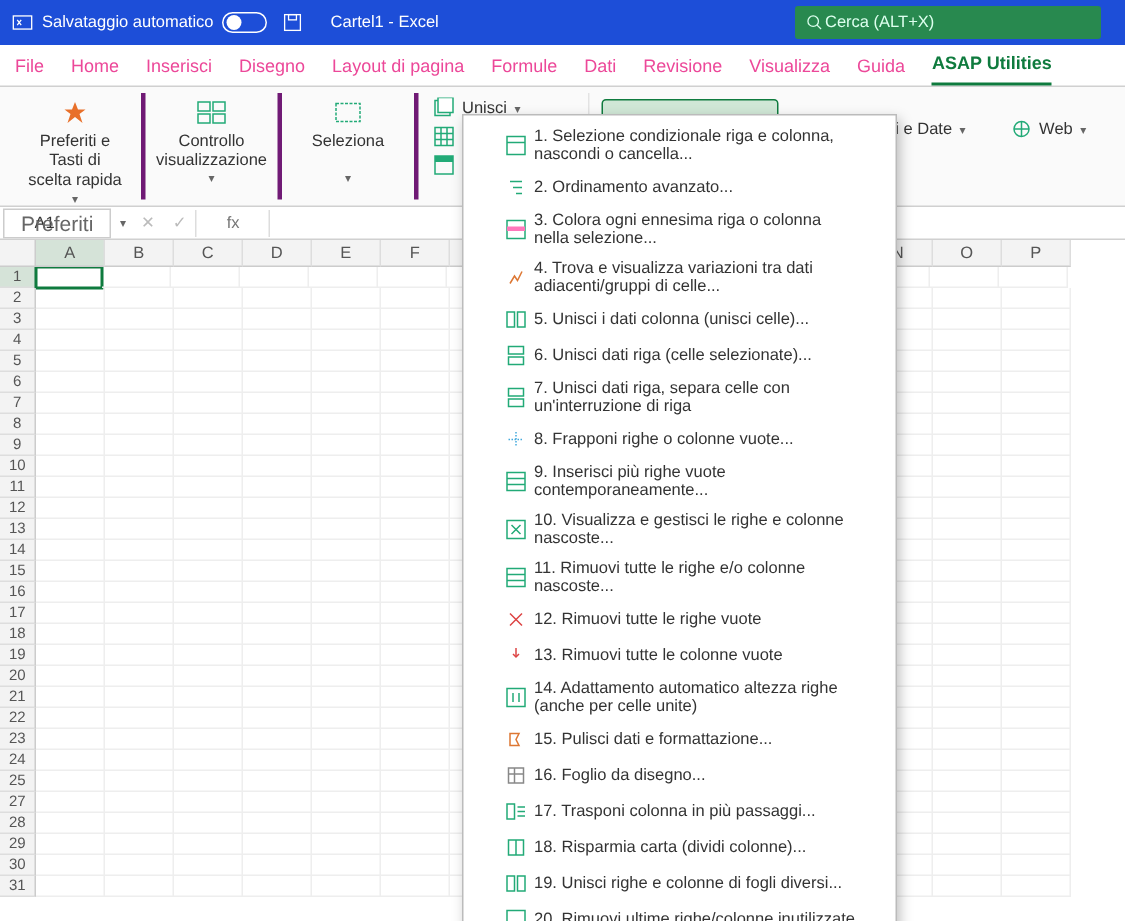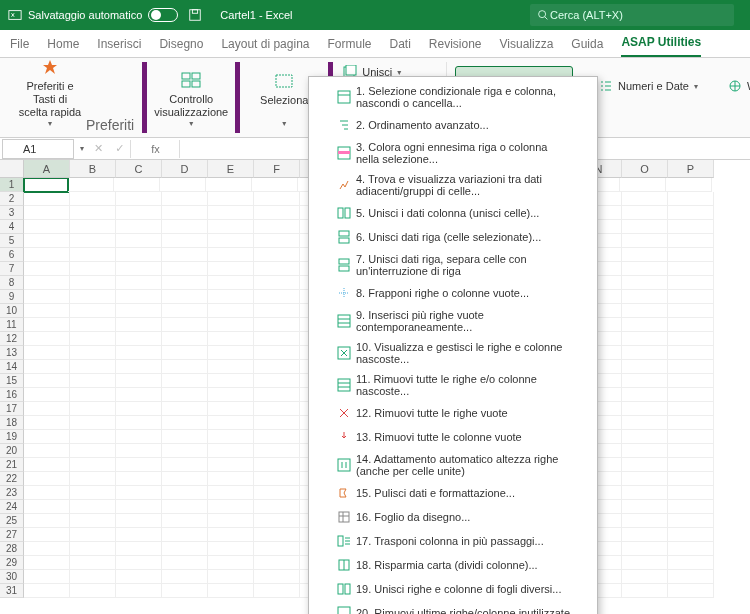--- a/index.html
+++ b/index.html
@@ -1,30 +1,30 @@
 <!DOCTYPE html>
 <html><head>
 <meta charset="utf-8">
 <style>
 *{margin:0;padding:0;box-sizing:border-box;font-family:"Segoe UI",Arial,sans-serif;font-size:11px;color:#333}
 body{background:#fff;width:750px;height:614px;overflow:hidden;position:relative}
-.titlebar{height:30px;background:#15803d;display:flex;align-items:center;padding:0 8px;color:#fff}
+.titlebar{height:30px;background:#1d4ed8;display:flex;align-items:center;padding:0 8px;color:#fff}
 .titlebar *{color:#fff}
 .autosave{display:flex;align-items:center;gap:6px;font-size:11px}
 .toggle{width:30px;height:14px;border:1px solid #fff;border-radius:8px;position:relative}
 .toggle::after{content:"";position:absolute;width:10px;height:10px;background:#fff;border-radius:50%;top:1px;left:2px}
 .title-text{margin-left:18px;font-size:11px}
 .search-box{margin-left:auto;margin-right:8px;background:#28894f;height:22px;width:204px;display:flex;align-items:center;padding:0 6px;border-radius:2px}
 .search-box input{background:transparent;border:0;outline:0;flex:1;color:#fff;font-size:11px}
 .search-box input::placeholder{color:#dfe}
 .tabs{height:28px;background:#fff;display:flex;align-items:end;padding:0 10px;gap:18px;border-bottom:1px solid #d0d0d0}
-.tab{font-size:12px;color:#737373;padding:6px 0;cursor:pointer}
+.tab{font-size:12px;color:#ec4899;padding:6px 0;cursor:pointer}
 .tab.active{color:#0f7b3e;border-bottom:2px solid #0f7b3e;font-weight:600}
 .ribbon{height:80px;background:#fafafa;display:flex;border-bottom:1px solid #d0d0d0;padding:4px 6px;position:relative}
-.group{display:flex;flex-direction:row;align-items:flex-end;padding:0 8px;border-right:5px solid #701a75}
+.group{display:flex;flex-direction:column;align-items:flex-start;padding:0 8px;border-right:3px solid #701a75}
 .big-btn{display:flex;flex-direction:column;align-items:center;justify-content:center;text-align:center;font-size:10.5px;line-height:1.2;padding:4px 2px;cursor:pointer;width:72px}
 .big-btn svg{margin-bottom:2px}
 .group-lbl{font-size:14px;color:#666;margin-top:auto}
 .small-col{display:flex;flex-direction:column;gap:3px;padding:2px 6px}
 .small-btn{display:flex;align-items:center;gap:5px;font-size:11px;cursor:pointer;padding:1px 4px;white-space:nowrap}
 .small-btn.pressed{background:#d0e7d6;border:1px solid #0f7b3e;border-radius:3px;padding:12px 3px}
 .chev{font-size:8px;color:#666}
 .right-col{margin-left:6px;display:flex;gap:12px}
 .right-col .small-col{padding-top:2px}
 .formula-bar{height:22px;display:flex;align-items:center;border-bottom:1px solid #d0d0d0}

